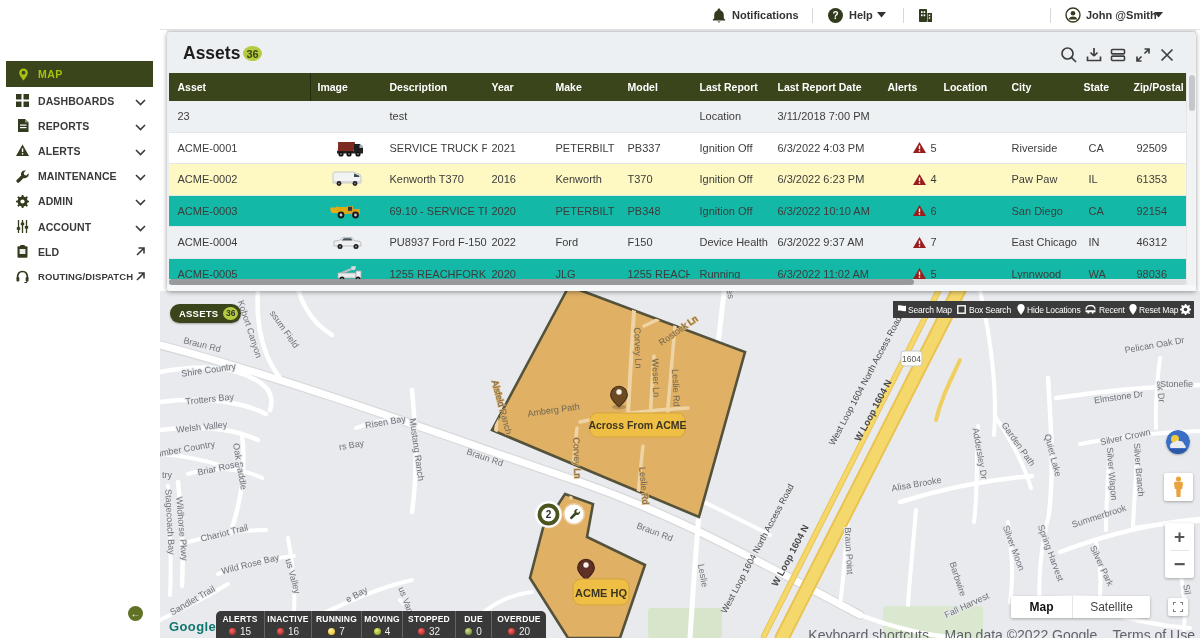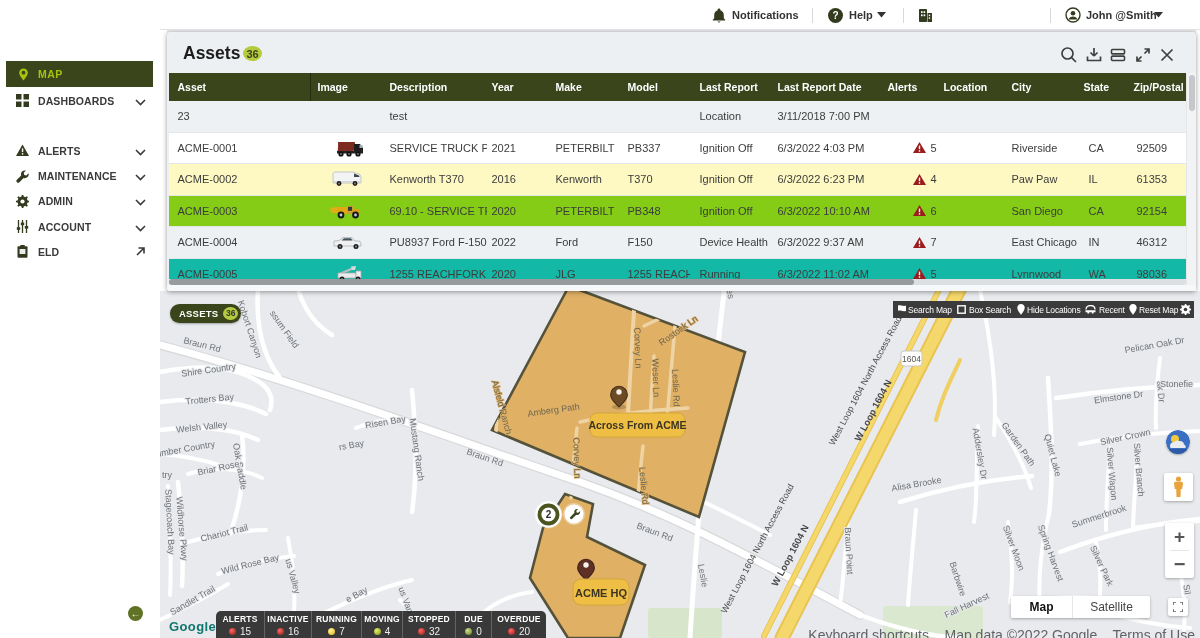--- a/index.html
+++ b/index.html
@@ -408,21 +408,21 @@
           <span class="tc" style="left:609px">6/3/2022 6:23 PM</span>
           <span class="tc al" style="left:744px"><svg style="margin-right:5px" width="13" height="11" viewBox="0 0 13 11">
               <path d="M6.5 0L13 11H0Z" fill="#9b1c1c"></path>
               <rect x="5.8" y="3.6" width="1.4" height="3.6" fill="#fff"></rect>
               <rect x="5.8" y="8.2" width="1.4" height="1.5" fill="#fff"></rect>
             </svg>4</span>
           <span class="tc" style="left:843px">Paw Paw</span>
           <span class="tc" style="left:920px">IL</span>
           <span class="tc" style="left:968px">61353</span>
         </div>
-<div class="trow" style="background:#84cc16">
+<div class="trow" style="background:#14b8a6">
           <span class="tc" style="left:9px">ACME-0003</span>
           <span class="tc" style="left:160px">
             <svg width="36" height="20" viewBox="0 0 36 20">
               <path d="M2 8L9 8 9 4 2 12Z" fill="#d8a013"></path>
               <path d="M1.5 6.5C1 8 1.5 11 3 12L8 12 8 6.5Z" fill="#e3ad17"></path>
               <rect x="8" y="6" width="10" height="7" fill="#e0a914"></rect>
               <path d="M18 5H24V13H18Z" fill="#caa12c"></path>
               <rect x="19" y="5.8" width="4" height="4" fill="#33373a"></rect>
               <path d="M24 8H31V13H24Z" fill="#d8a013"></path>
               <circle cx="12" cy="14" r="3.4" fill="#17181a"></circle>
@@ -577,20 +577,34 @@
             <rect x="7.5" y="0" width="5.5" height="5.5" fill="#333b1e"></rect>
             <rect x="0" y="7.5" width="5.5" height="5.5" fill="#333b1e"></rect>
             <rect x="7.5" y="7.5" width="5.5" height="5.5" fill="#333b1e"></rect>
           </svg>
         </span>
         <span class="mit">DASHBOARDS</span>
         <span class="chv"><svg width="11" height="7" viewBox="0 0 11 7">
             <path d="M1 1L5.5 5.5 10 1" fill="none" stroke="#3a3a3a" stroke-width="1.6"></path>
           </svg></span>
       </div>
+<div class="mi" style="top:113.2px">
+        <span class="mic">
+          <svg width="12" height="13" viewBox="0 0 12 13">
+            <path d="M1 0H8L11.5 3.5V13H1Z" fill="#333b1e"></path>
+            <path d="M8 0L11.5 3.5H8Z" fill="#8b9378"></path>
+            <rect x="3" y="5.5" width="6.5" height="1.2" fill="#fff"></rect>
+            <rect x="3" y="8" width="6.5" height="1.2" fill="#fff"></rect>
+          </svg>
+        </span>
+        <span class="mit">REPORTS</span>
+        <span class="chv"><svg width="11" height="7" viewBox="0 0 11 7">
+            <path d="M1 1L5.5 5.5 10 1" fill="none" stroke="#3a3a3a" stroke-width="1.6"></path>
+          </svg></span>
+      </div>
 <div class="mi" style="top:138.4px">
         <span class="mic">
           <svg width="14" height="13" viewBox="0 0 14 13">
             <path d="M7 0L14 12.5H0Z" fill="#333b1e"></path>
             <rect x="6.3" y="4.2" width="1.5" height="4" fill="#fff"></rect>
             <rect x="6.3" y="9.3" width="1.5" height="1.6" fill="#fff"></rect>
           </svg>
         </span>
         <span class="mit">ALERTS</span>
         <span class="chv"><svg width="11" height="7" viewBox="0 0 11 7">
@@ -644,15 +658,29 @@
             <rect x="0.5" y="1.2" width="10" height="11.5" rx="1" fill="#333b1e"></rect>
             <rect x="3.2" y="0" width="4.6" height="2.8" rx="0.6" fill="#333b1e"></rect>
             <rect x="2.6" y="4" width="5.8" height="5" fill="#fff" opacity="0.9"></rect>
           </svg>
         </span>
         <span class="mit">ELD</span>
         <span class="chv"><svg width="11" height="11" viewBox="0 0 11 11">
             <path d="M2 9L9 2M3.5 2H9V7.5" fill="none" stroke="#3a3a3a" stroke-width="1.6"></path>
           </svg></span>
       </div>
+<div class="mi" style="top:264.4px">
+        <span class="mic">
+          <svg width="13" height="13" viewBox="0 0 13 13">
+            <path d="M1.5 8C1.5 4 3.5 1.5 6.5 1.5S11.5 4 11.5 8" fill="none" stroke="#333b1e" stroke-width="1.7"></path>
+            <rect x="0.5" y="7" width="2.8" height="4.5" rx="1.2" fill="#333b1e"></rect>
+            <rect x="9.7" y="7" width="2.8" height="4.5" rx="1.2" fill="#333b1e"></rect>
+            <path d="M11 11.2C11 12.3 9.8 12.8 8.2 12.8" fill="none" stroke="#333b1e" stroke-width="1.2"></path>
+          </svg>
+        </span>
+        <span class="mit" style="font-size:9.5px">ROUTING/DISPATCH</span>
+        <span class="chv"><svg width="11" height="11" viewBox="0 0 11 11">
+            <path d="M2 9L9 2M3.5 2H9V7.5" fill="none" stroke="#3a3a3a" stroke-width="1.6"></path>
+          </svg></span>
+      </div>
 <div class="ab" style="left:128px;top:606px;width:15px;height:15px;border-radius:50%;background:#5f7226;color:#fff;font-size:10px;display:flex;align-items:center;justify-content:center">←</div>
 </div>
 </div>
 
 </body></html>

